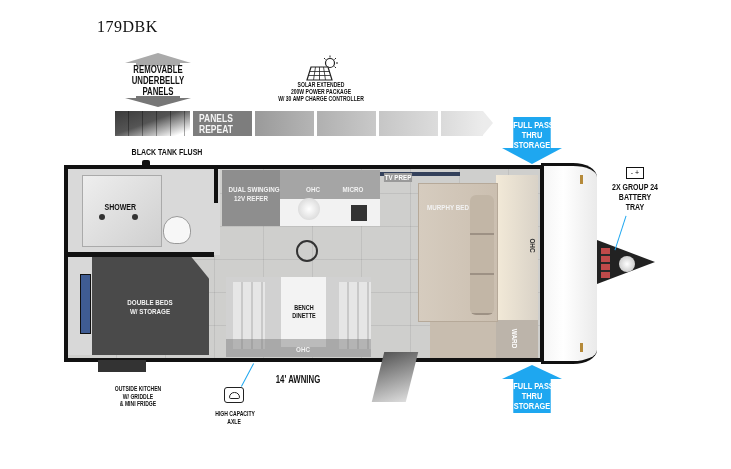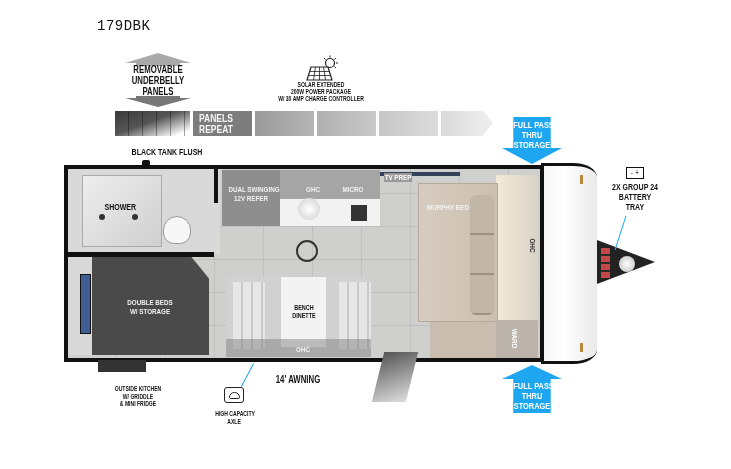--- a/index.html
+++ b/index.html
@@ -1,18 +1,18 @@
 <!DOCTYPE html>
 <html><head>
 <meta charset="utf-8">
 <style>
   html, body { margin:0; padding:0; background:#ffffff; }
   body { width:731px; height:469px; position:relative; overflow:hidden; font-family:"Liberation Sans", sans-serif; }
   .abs { position:absolute; }
-  .model { left:97px; top:18px; font-size:14px; color:#111; letter-spacing:0.5px; font-family:Liberation Mono, monospace; }
+  .model { left:97px; top:18px; font-size:16px; color:#111; letter-spacing:0.5px; font-family:Liberation Serif, serif; }
   .cond { font-family:"Liberation Sans", sans-serif; font-weight:bold; transform:scaleX(0.78); transform-origin:center; white-space:nowrap; text-align:center; }
   .lbl-dark { color:#111; }
   .lbl-light { color:#f2f2f2; }
   
   .ub-arrow-up { left:125px; top:53px; width:0; height:0; border-left:33px solid transparent; border-right:33px solid transparent; border-bottom:10px solid #aaaaaa; }
   .ub-arrow-up-body { left:136px; top:62px; width:44px; height:4px; background:#aaaaaa; }
   .ub-text { left:110px; top:64px; width:96px; font-size:10px; line-height:11px; }
   .ub-arrow-down-body { left:136px; top:96px; width:44px; height:3px; background:#777; }
   .ub-arrow-down { left:125px; top:98px; width:0; height:0; border-left:33px solid transparent; border-right:33px solid transparent; border-top:9px solid #777777; }
   .panels { left:115px; top:111px; width:75px; height:25px; background:linear-gradient(160deg,#3a3a3a 0%,#555 45%,#ffffff 90%); }

